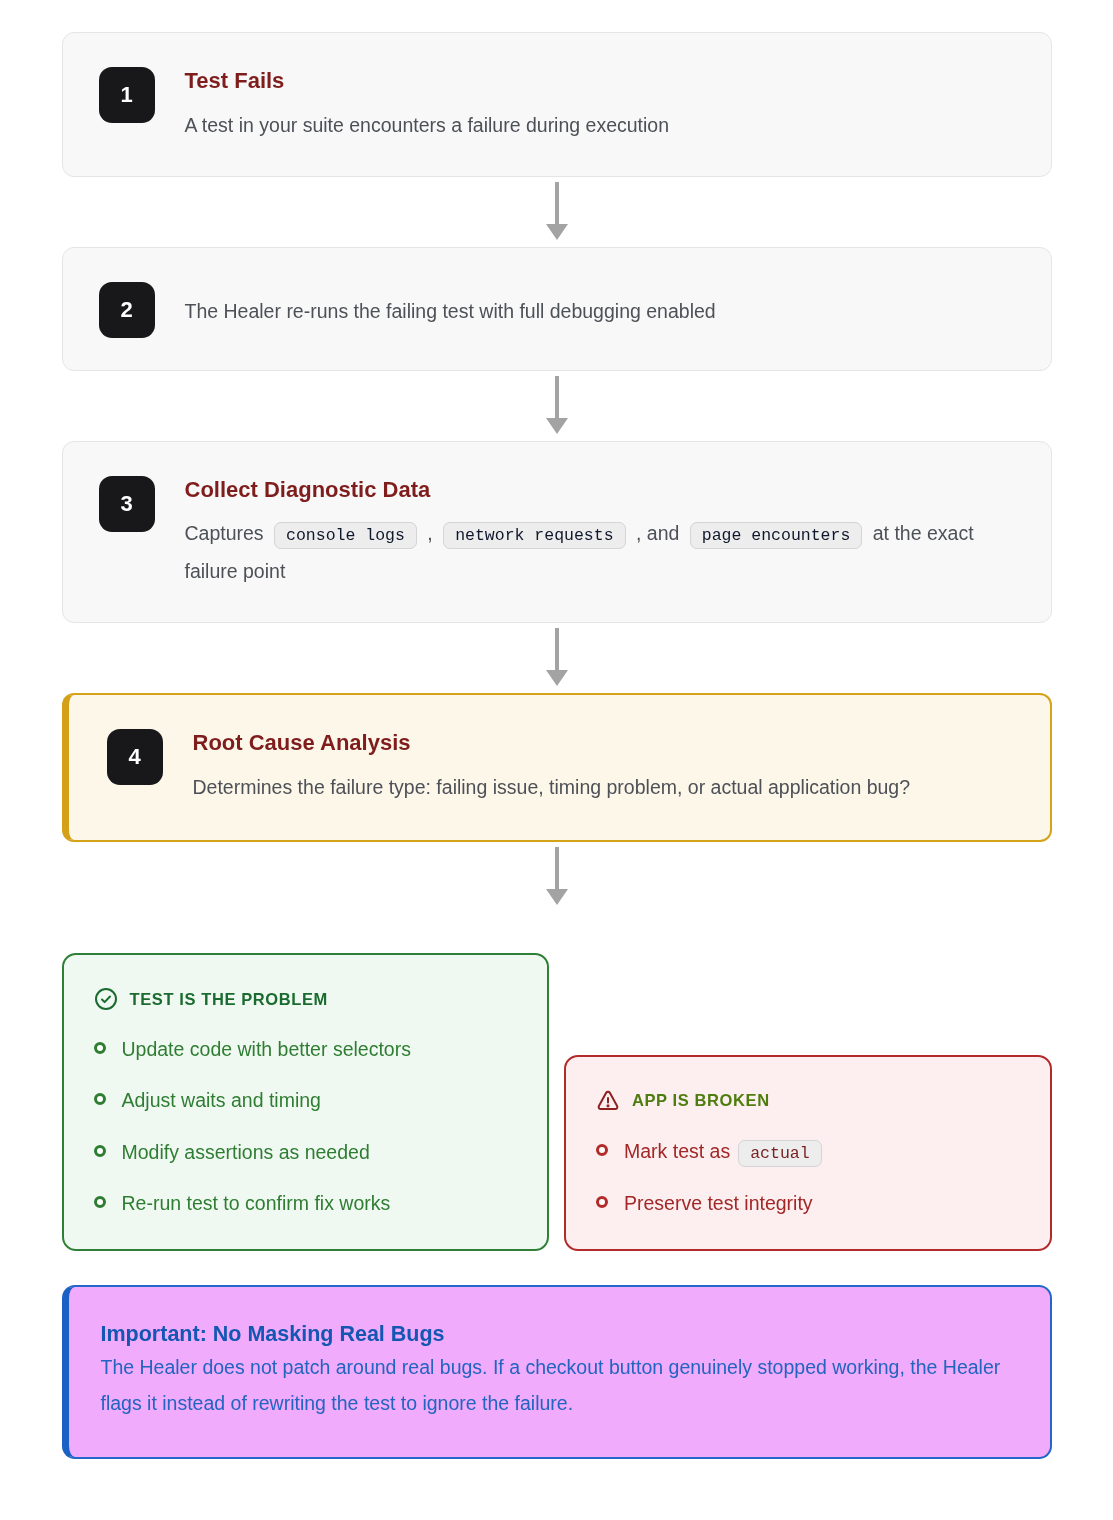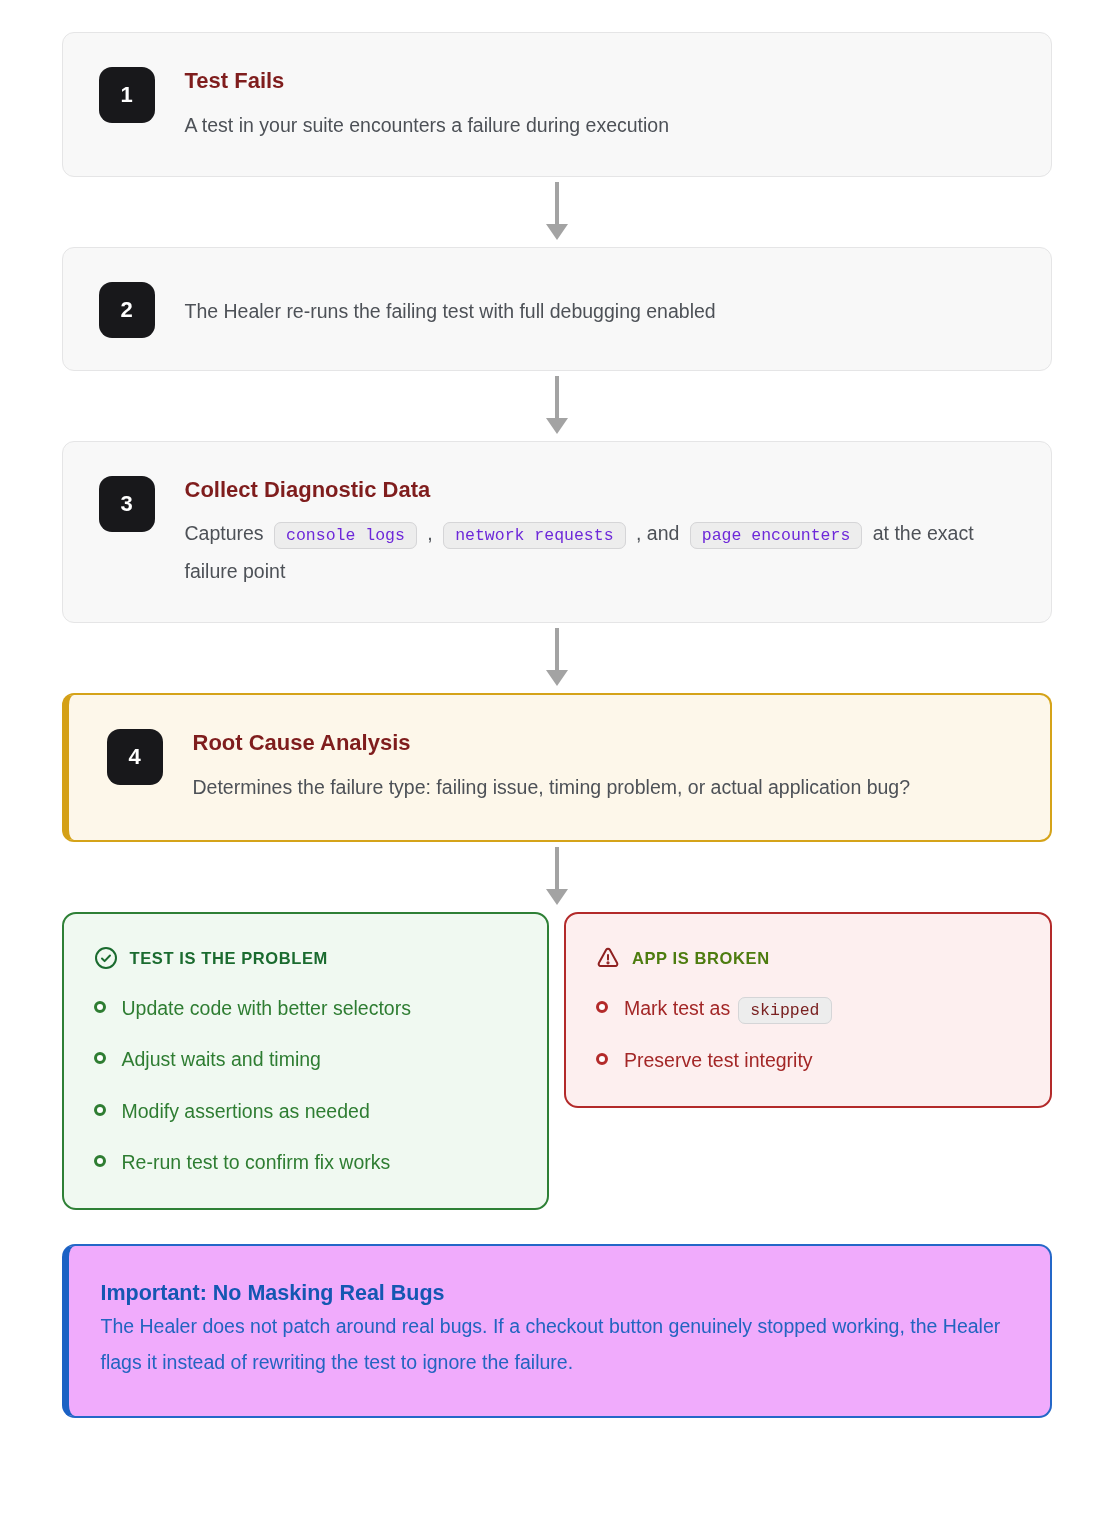--- a/index.html
+++ b/index.html
@@ -49,21 +49,21 @@
   .step-desc {
     margin-top: 10px;
     font-size: 19.5px;
     color: #4d5157;
     line-height: 1.95;
     max-width: 800px;
   }
   .chip {
     font-family: "Liberation Mono", "DejaVu Sans Mono", monospace;
     font-size: 16.5px;
-    color: #6d28d9;
+    color: #0f172a;
     background: #ededed;
     border: 1px solid #d5d5d7;
     border-radius: 7px;
     padding: 3px 11px;
     margin: 0 5px;
     white-space: nowrap;
   }
 
   
   .step-card.highlight {
@@ -78,21 +78,22 @@
     height: 70px;
     display: flex;
     align-items: center;
     justify-content: center;
   }
 
   
   .outcome-row {
     display: flex;
     gap: 15px;
-    align-items: flex-start;
+    align-items: flex-end;
+    margin-top: 41px;
   }
   .outcome-card {
     flex: 1 1 0;
     border-radius: 14px;
     padding: 32px 30px;
   }
   .outcome-card.good {
     background: #f0f9f1;
     border: 2px solid #2e8036;
   }
@@ -270,21 +271,21 @@
             <path d="M10.3 3.6 2.9 16.9a2 2 0 0 0 1.7 3h14.8a2 2 0 0 0 1.7-3L13.7 3.6a2 2 0 0 0-3.4 0z"></path>
             <line x1="12" y1="9" x2="12" y2="13.5"></line>
             <circle cx="12" cy="16.8" r="0.6" fill="#8f2020"></circle>
           </svg>
         </span>
         <span>APP IS BROKEN</span>
       </div>
       <ul class="outcome-list">
         <li>
             <span class="bullet"></span>
-            <span><span>Mark test as</span><code class="chip">skipped</code></span>
+            <span><span>Mark test as</span><code class="chip">actual</code></span>
           </li>
         <li>
             <span class="bullet"></span>
             <span>Preserve test integrity</span>
           </li>
       </ul>
     </div>
 
   </div>
 

